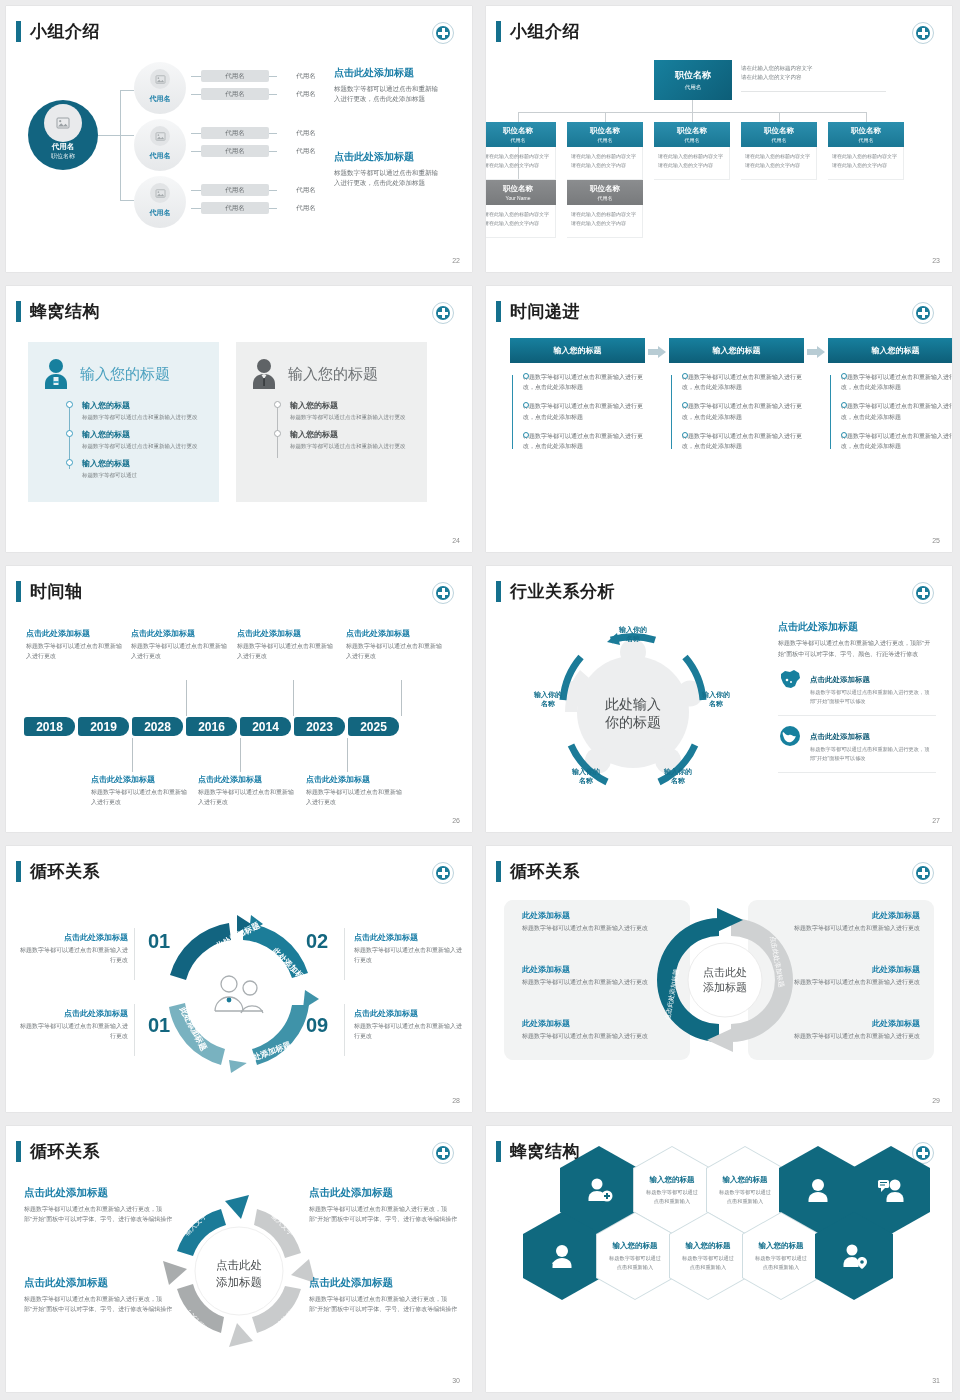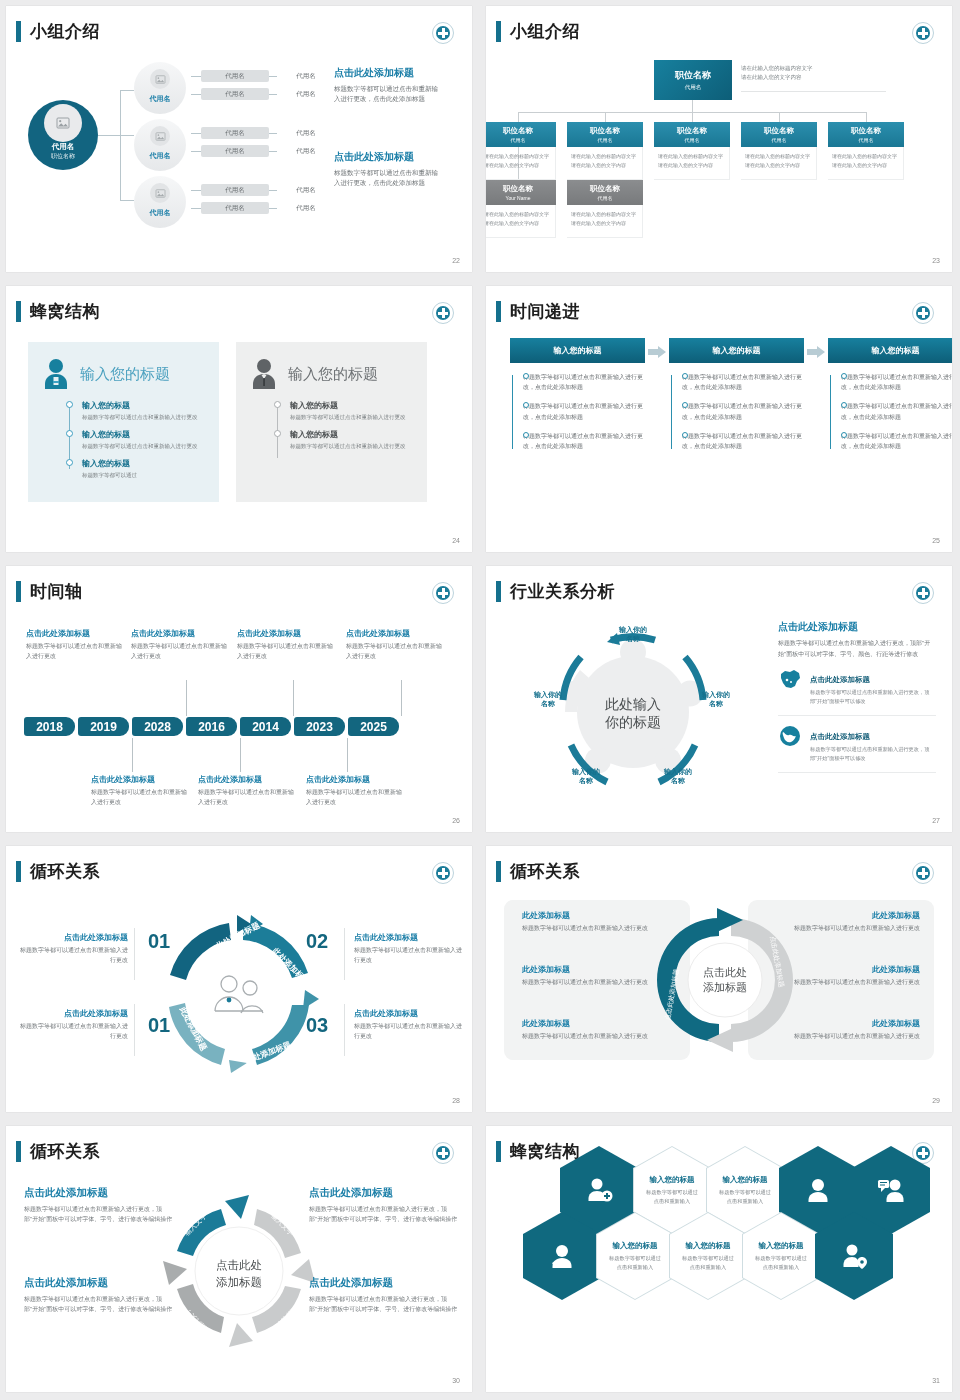--- a/index.html
+++ b/index.html
@@ -715,21 +715,21 @@
         <h5>点击此处添加标题</h5>
         <p>标题数字等都可以通过点击和重新输入进行更改</p>
           </div>
 
       <div class="c28-num" style="left:300px;top:38px;">02</div>
       <div class="c28-txt" style="left:348px;top:40px;">
         <h5>点击此处添加标题</h5>
         <p>标题数字等都可以通过点击和重新输入进行更改</p>
           </div>
 
-      <div class="c28-num" style="left:300px;top:122px;">03</div>
+      <div class="c28-num" style="left:300px;top:122px;">09</div>
       <div class="c28-txt" style="left:348px;top:116px;">
         <h5>点击此处添加标题</h5>
         <p>标题数字等都可以通过点击和重新输入进行更改</p>
           </div>
 
       <div class="c28-num" style="left:142px;top:122px;">01</div>
       <div class="c28-txt" style="left:10px;top:116px;text-align:right;">
         <h5>点击此处添加标题</h5>
         <p>标题数字等都可以通过点击和重新输入进行更改</p>
           </div>

